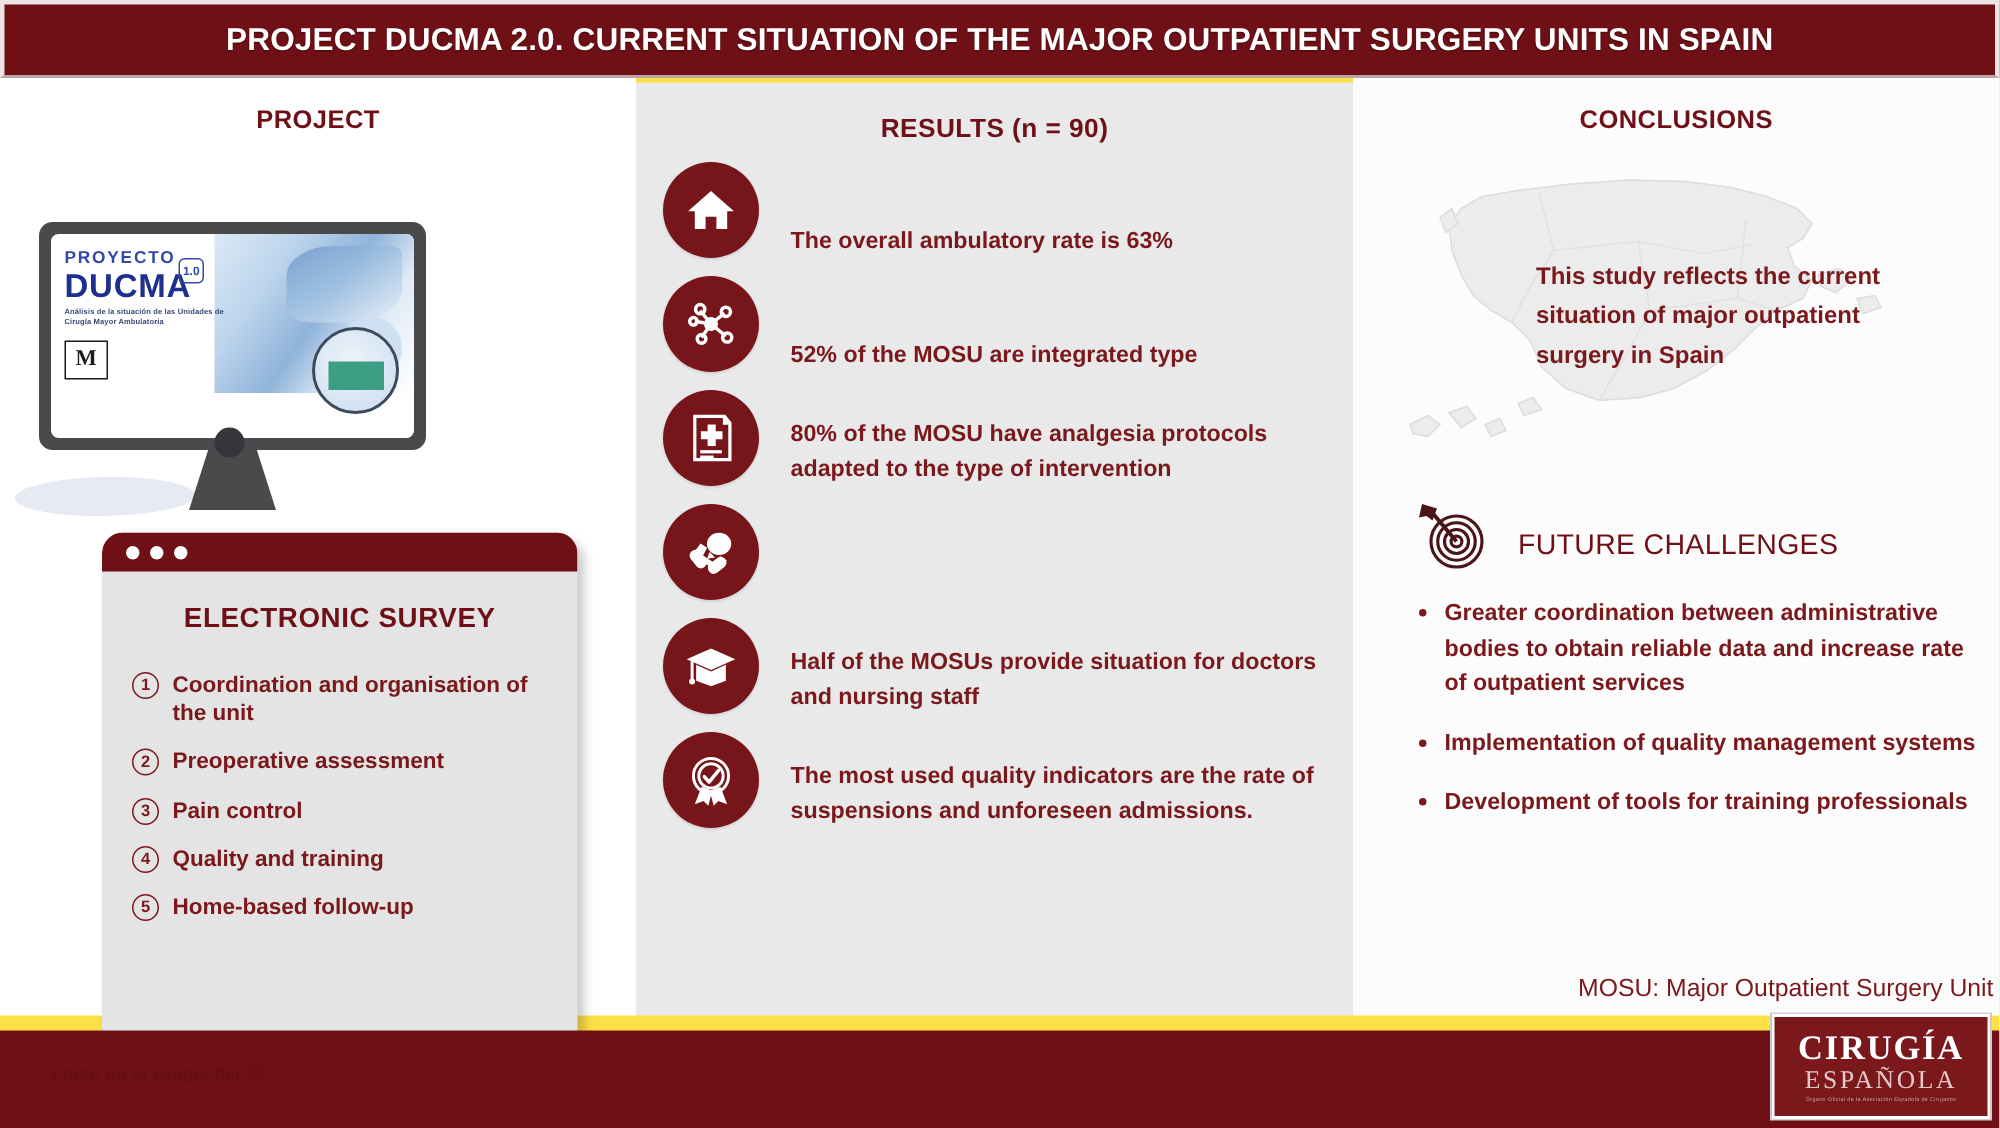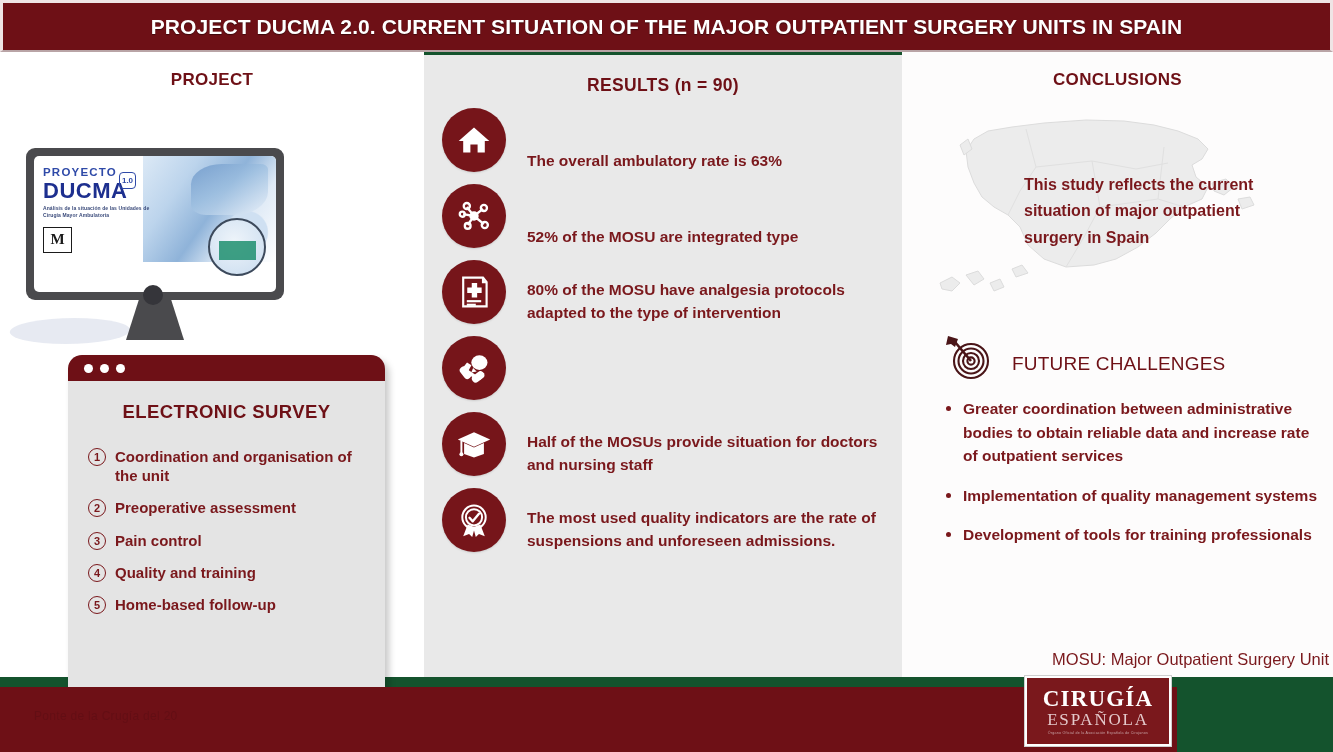--- a/index.html
+++ b/index.html
@@ -5,21 +5,21 @@
   * { box-sizing: border-box; margin: 0; padding: 0; }
   html, body {
     width: 1333px; height: 752px;
     font-family: "Liberation Sans", sans-serif;
     background: #ffffff;
     overflow: hidden;
   }
   #poster {
     position: relative;
     width: 1333px; height: 752px;
-    background: #14532d;
+    background: #fde047;
   }
 
   
   .header-bar {
     position: absolute; left: 0; top: 0;
     width: 1333px; height: 52px;
     background: #6e1016;
     border: 3px solid #efe4e5;
     border-bottom: 2px solid #b9a4a6;
     display: flex; align-items: center; justify-content: center;
@@ -280,21 +280,21 @@
     position: absolute; right: 4px; top: 598px;
     color: #7a181c;
     font-size: 16.5px;
     font-weight: normal;
     white-space: nowrap;
   }
 
   
   .footer-bar {
     position: absolute; left: 0; top: 687px;
-    width: 1177px; height: 65px;
+    width: 1333px; height: 65px;
     background: #6e1016;
   }
   .footer-faint {
     position: absolute; left: 34px; top: 22px;
     color: #5a0d13;
     font-size: 12px;
     opacity: .55;
     letter-spacing: .3px;
   }
   .footer-logo {

